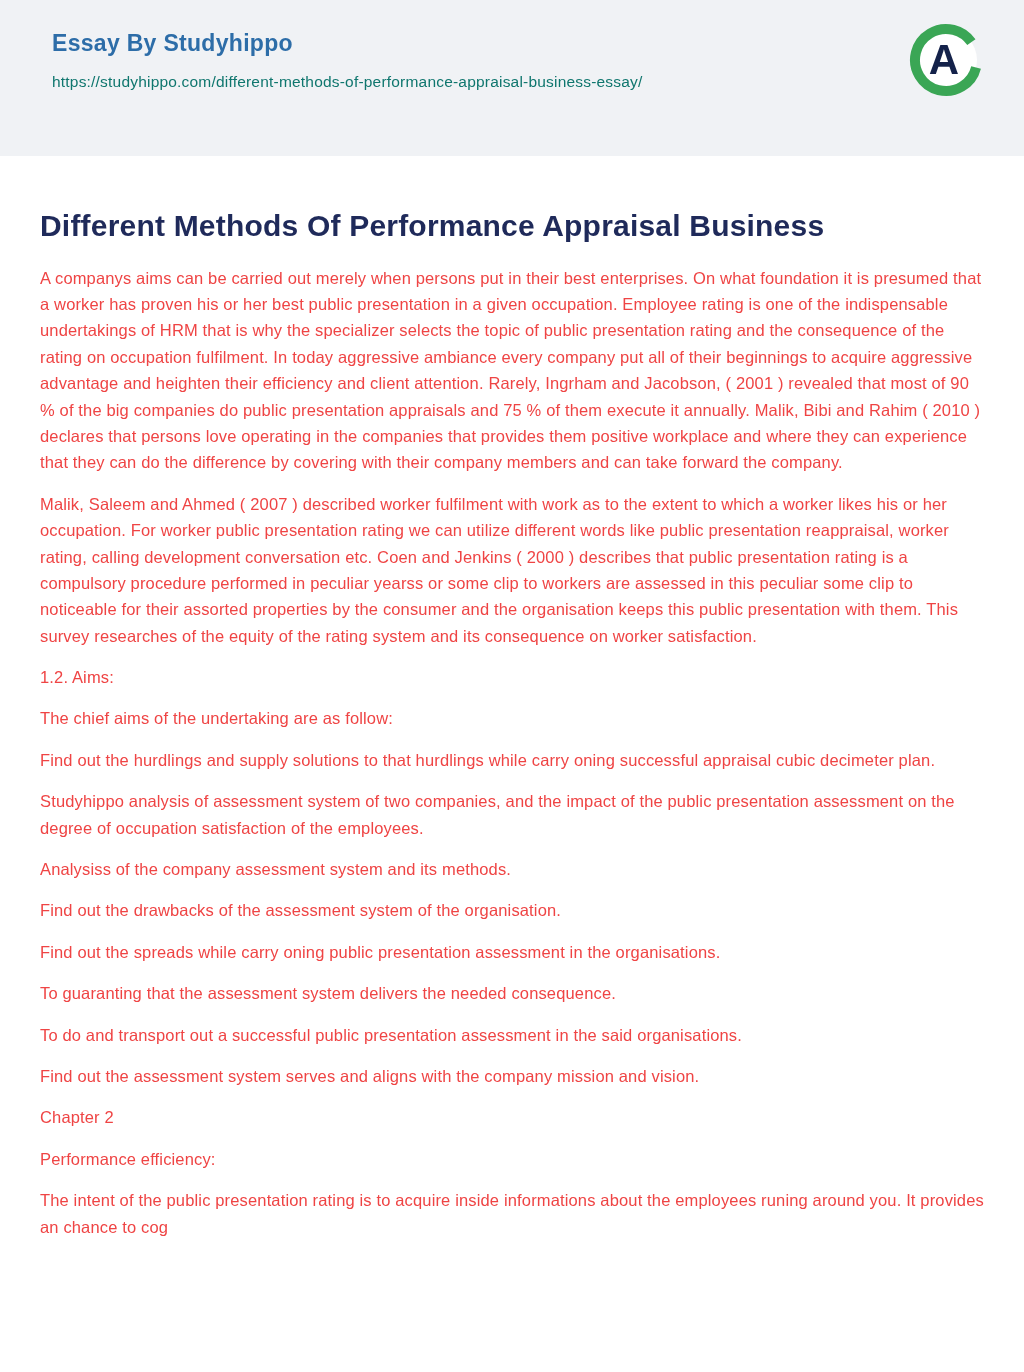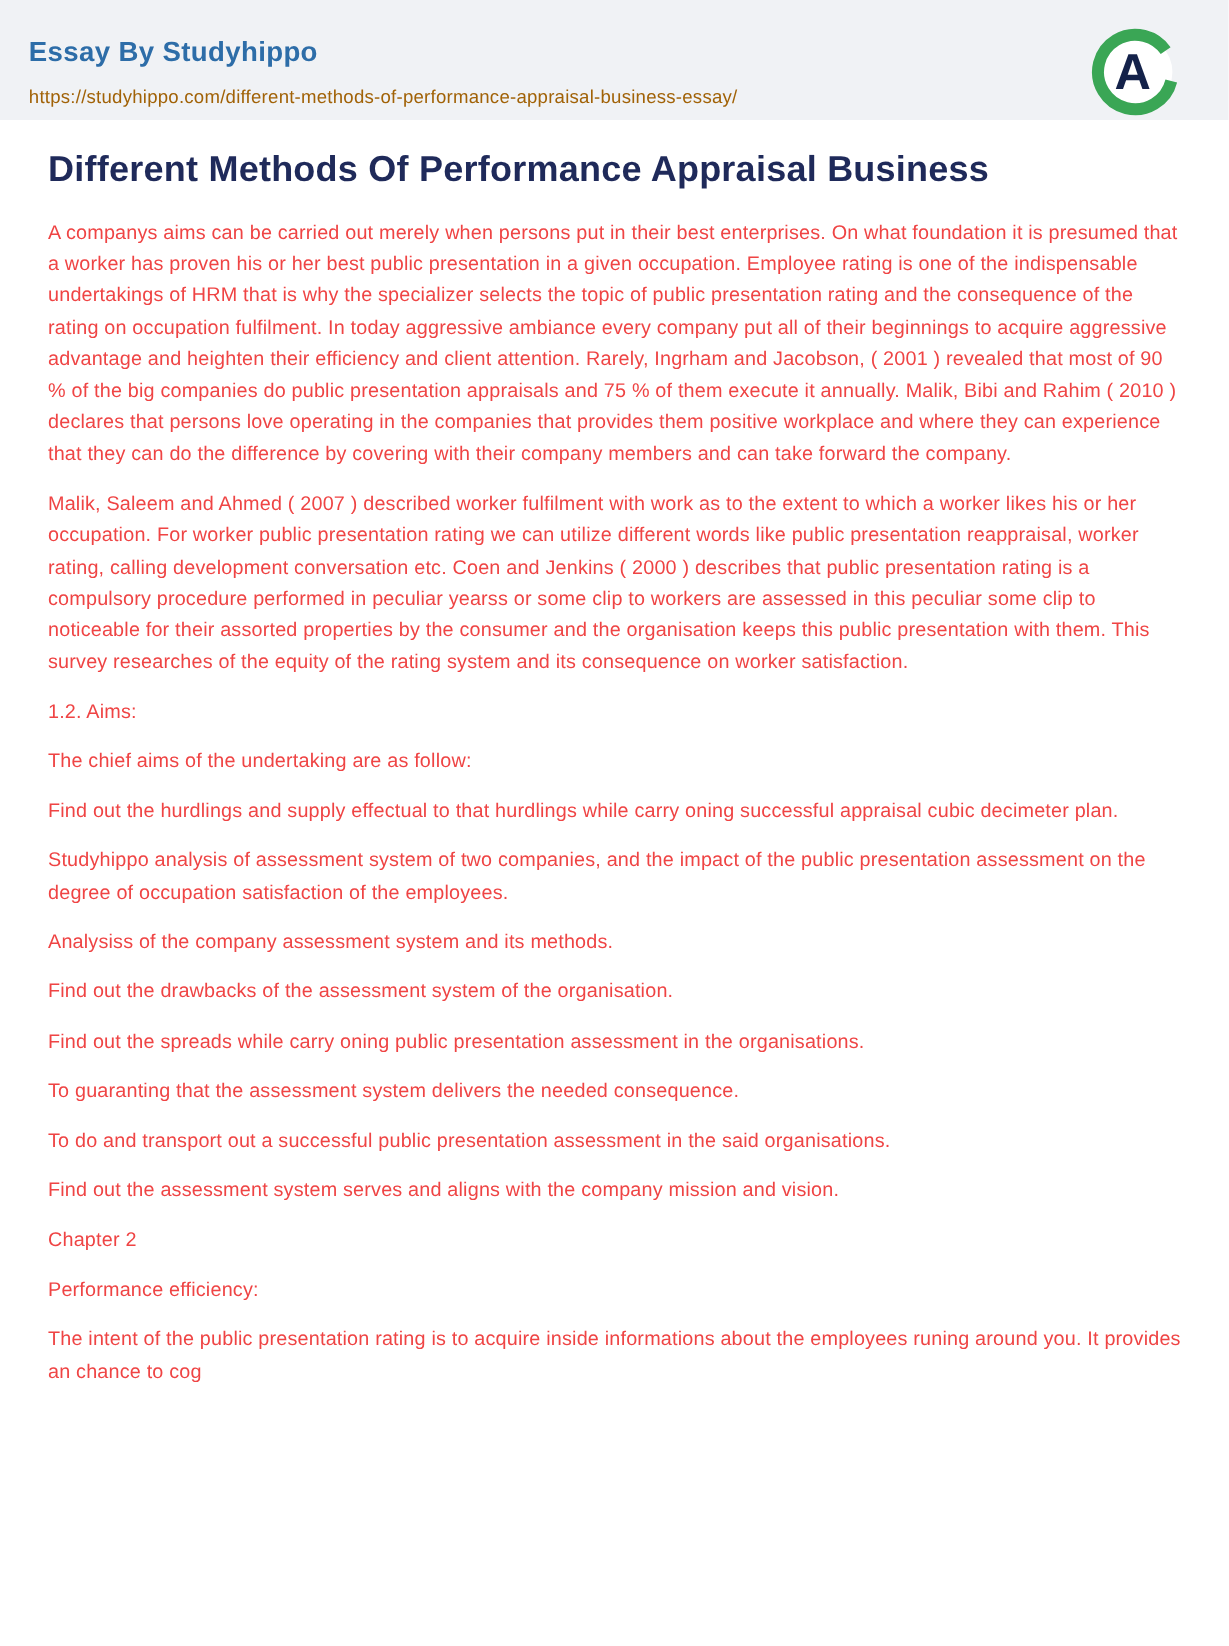--- a/index.html
+++ b/index.html
@@ -14,47 +14,48 @@
     color: #333a44;
   }
   .page {
     width: 1024px;
     height: 1372px;
     overflow: hidden;
     background: #ffffff;
   }
   .site-header {
     background: #f0f2f5;
-    height: 100px;
-    padding: 30px 38px 0 24px;
+    height: 156px;
+    padding: 30px 38px 0 52px;
     position: relative;
   }
   .site-title {
     color: #2d6da8;
     font-size: 23px;
     font-weight: 700;
     letter-spacing: 0.3px;
   }
   .site-url {
     display: inline-block;
     margin-top: 16px;
-    color: #a16207;
+    color: #0f766e;
     font-size: 15.5px;
     text-decoration: none;
     letter-spacing: 0.2px;
   }
   .logo-wrap {
     position: absolute;
     top: 22px;
     right: 40px;
     width: 76px;
     height: 76px;
   }
   .article {
     padding: 24px 38px 0 40px;
+    margin-top: 28px;
   }
   .article-title {
     color: #1f2a5a;
     font-size: 30px;
     font-weight: 700;
     line-height: 1.22;
     letter-spacing: 0.2px;
     margin-bottom: 20px;
     max-width: 920px;
   }
@@ -86,21 +87,21 @@
   </header>
 
   <main class="article">
     <h1 class="article-title">Different Methods Of Performance Appraisal Business</h1>
 
     <div class="article-body">
         <p class="para">A companys aims can be carried out merely when persons put in their best enterprises. On what foundation it is presumed that a worker has proven his or her best public presentation in a given occupation. Employee rating is one of the indispensable undertakings of HRM that is why the specializer selects the topic of public presentation rating and the consequence of the rating on occupation fulfilment. In today aggressive ambiance every company put all of their beginnings to acquire aggressive advantage and heighten their efficiency and client attention. Rarely, Ingrham and Jacobson, ( 2001 ) revealed that most of 90 % of the big companies do public presentation appraisals and 75 % of them execute it annually. Malik, Bibi and Rahim ( 2010 ) declares that persons love operating in the companies that provides them positive workplace and where they can experience that they can do the difference by covering with their company members and can take forward the company.</p>
         <p class="para">Malik, Saleem and Ahmed ( 2007 ) described worker fulfilment with work as to the extent to which a worker likes his or her occupation. For worker public presentation rating we can utilize different words like public presentation reappraisal, worker rating, calling development conversation etc. Coen and Jenkins ( 2000 ) describes that public presentation rating is a compulsory procedure performed in peculiar yearss or some clip to workers are assessed in this peculiar some clip to noticeable for their assorted properties by the consumer and the organisation keeps this public presentation with them. This survey researches of the equity of the rating system and its consequence on worker satisfaction.</p>
         <p class="para">1.2. Aims:</p>
         <p class="para">The chief aims of the undertaking are as follow:</p>
-        <p class="para">Find out the hurdlings and supply effectual to that hurdlings while carry oning successful appraisal cubic decimeter plan.</p>
+        <p class="para">Find out the hurdlings and supply solutions to that hurdlings while carry oning successful appraisal cubic decimeter plan.</p>
         <p class="para">Studyhippo analysis of assessment system of two companies, and the impact of the public presentation assessment on the degree of occupation satisfaction of the employees.</p>
         <p class="para">Analysiss of the company assessment system and its methods.</p>
         <p class="para">Find out the drawbacks of the assessment system of the organisation.</p>
         <p class="para">Find out the spreads while carry oning public presentation assessment in the organisations.</p>
         <p class="para">To guaranting that the assessment system delivers the needed consequence.</p>
         <p class="para">To do and transport out a successful public presentation assessment in the said organisations.</p>
         <p class="para">Find out the assessment system serves and aligns with the company mission and vision.</p>
         <p class="para">Chapter 2</p>
         <p class="para">Performance efficiency:</p>
         <p class="para">The intent of the public presentation rating is to acquire inside informations about the employees runing around you. It provides an chance to cog</p>

